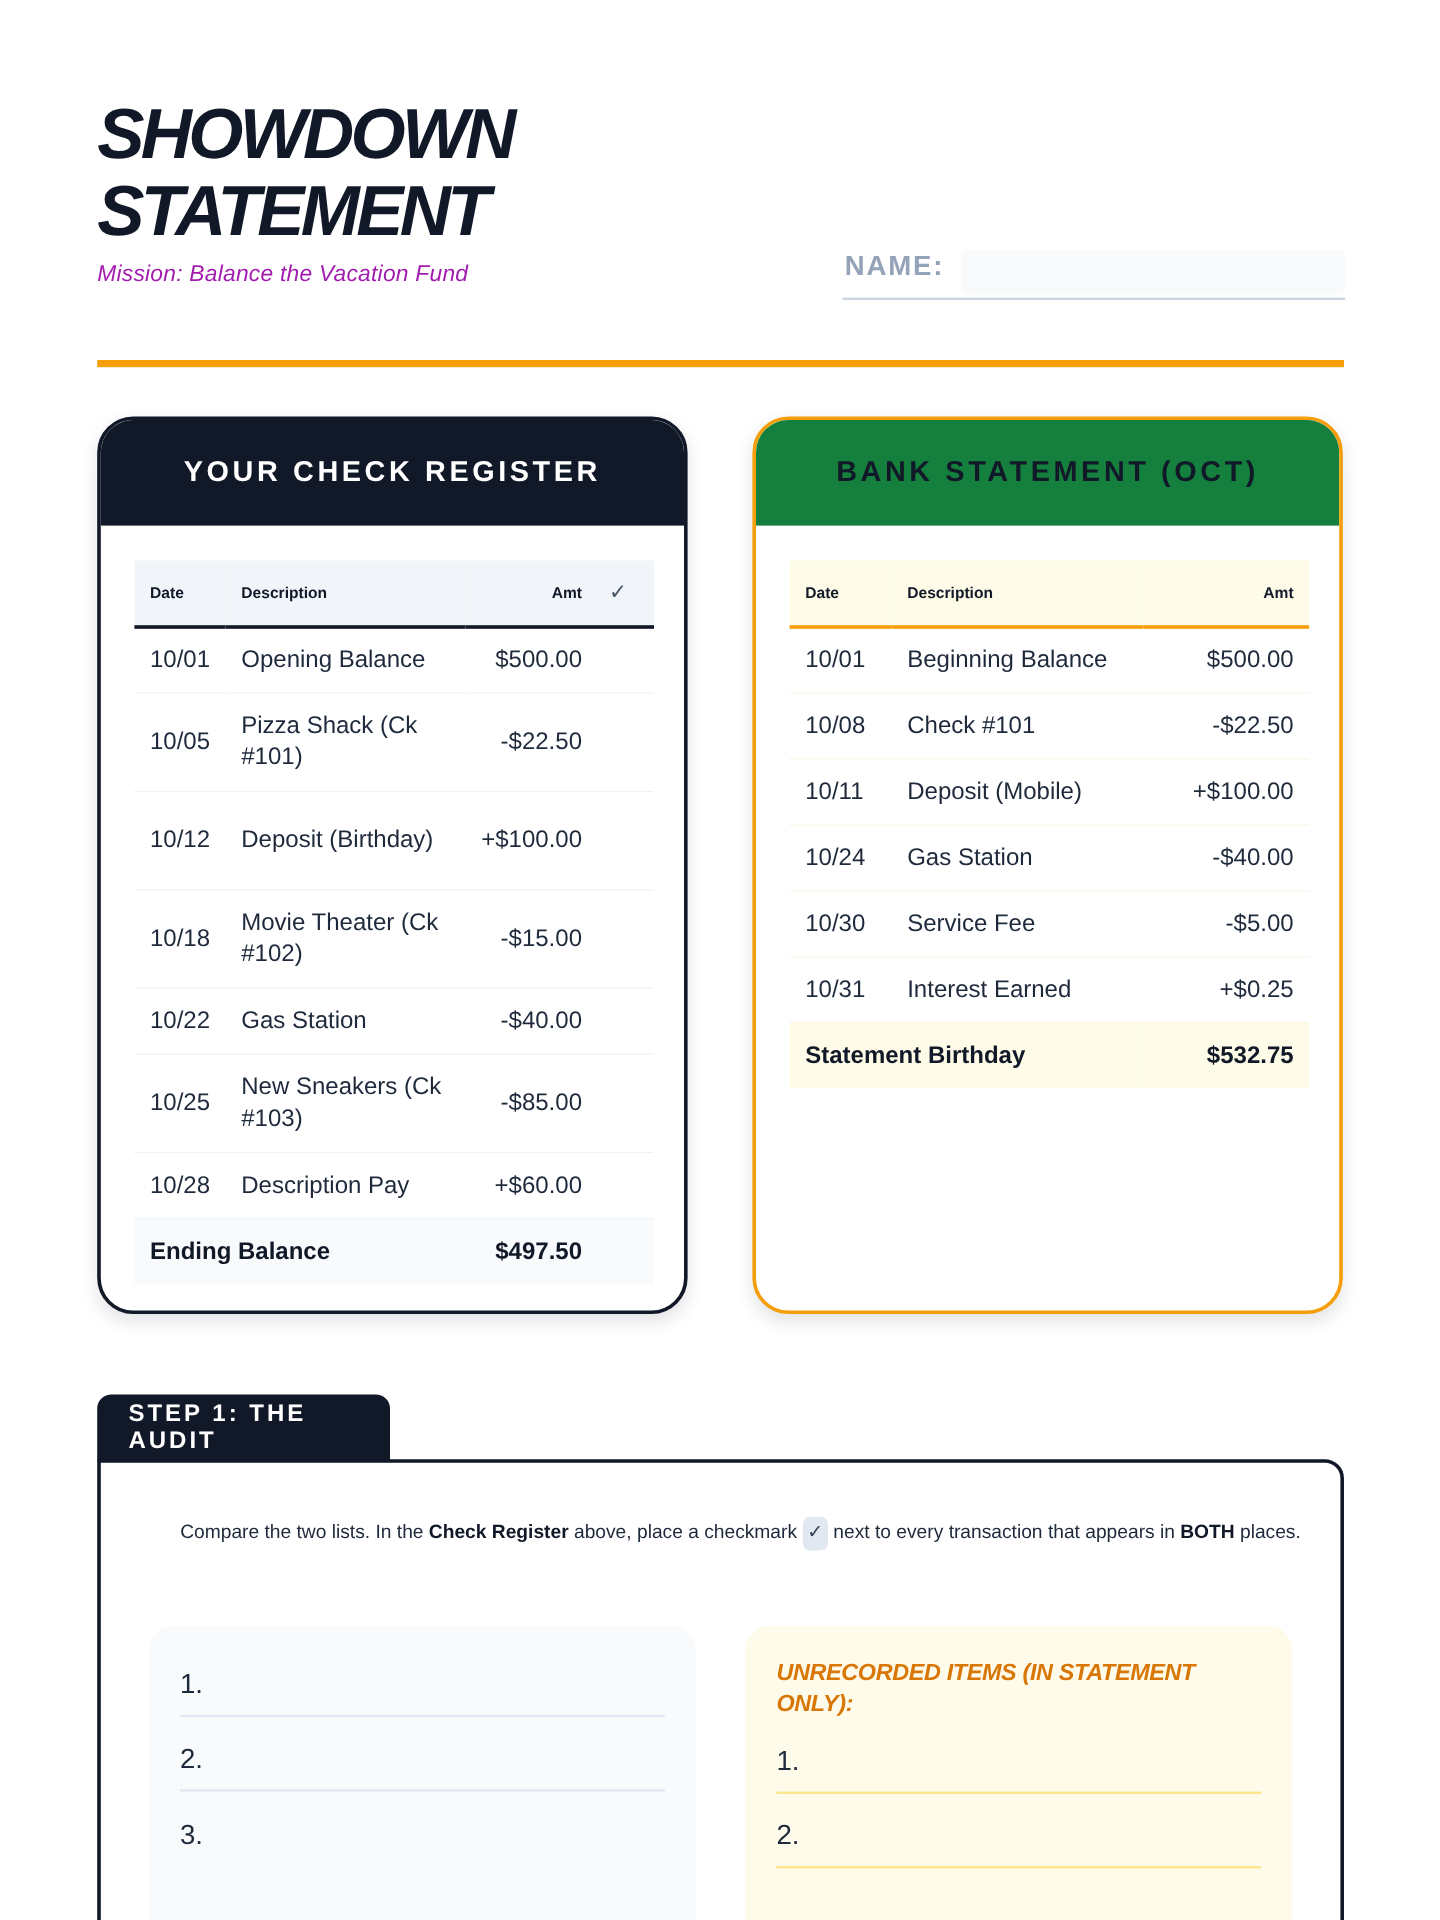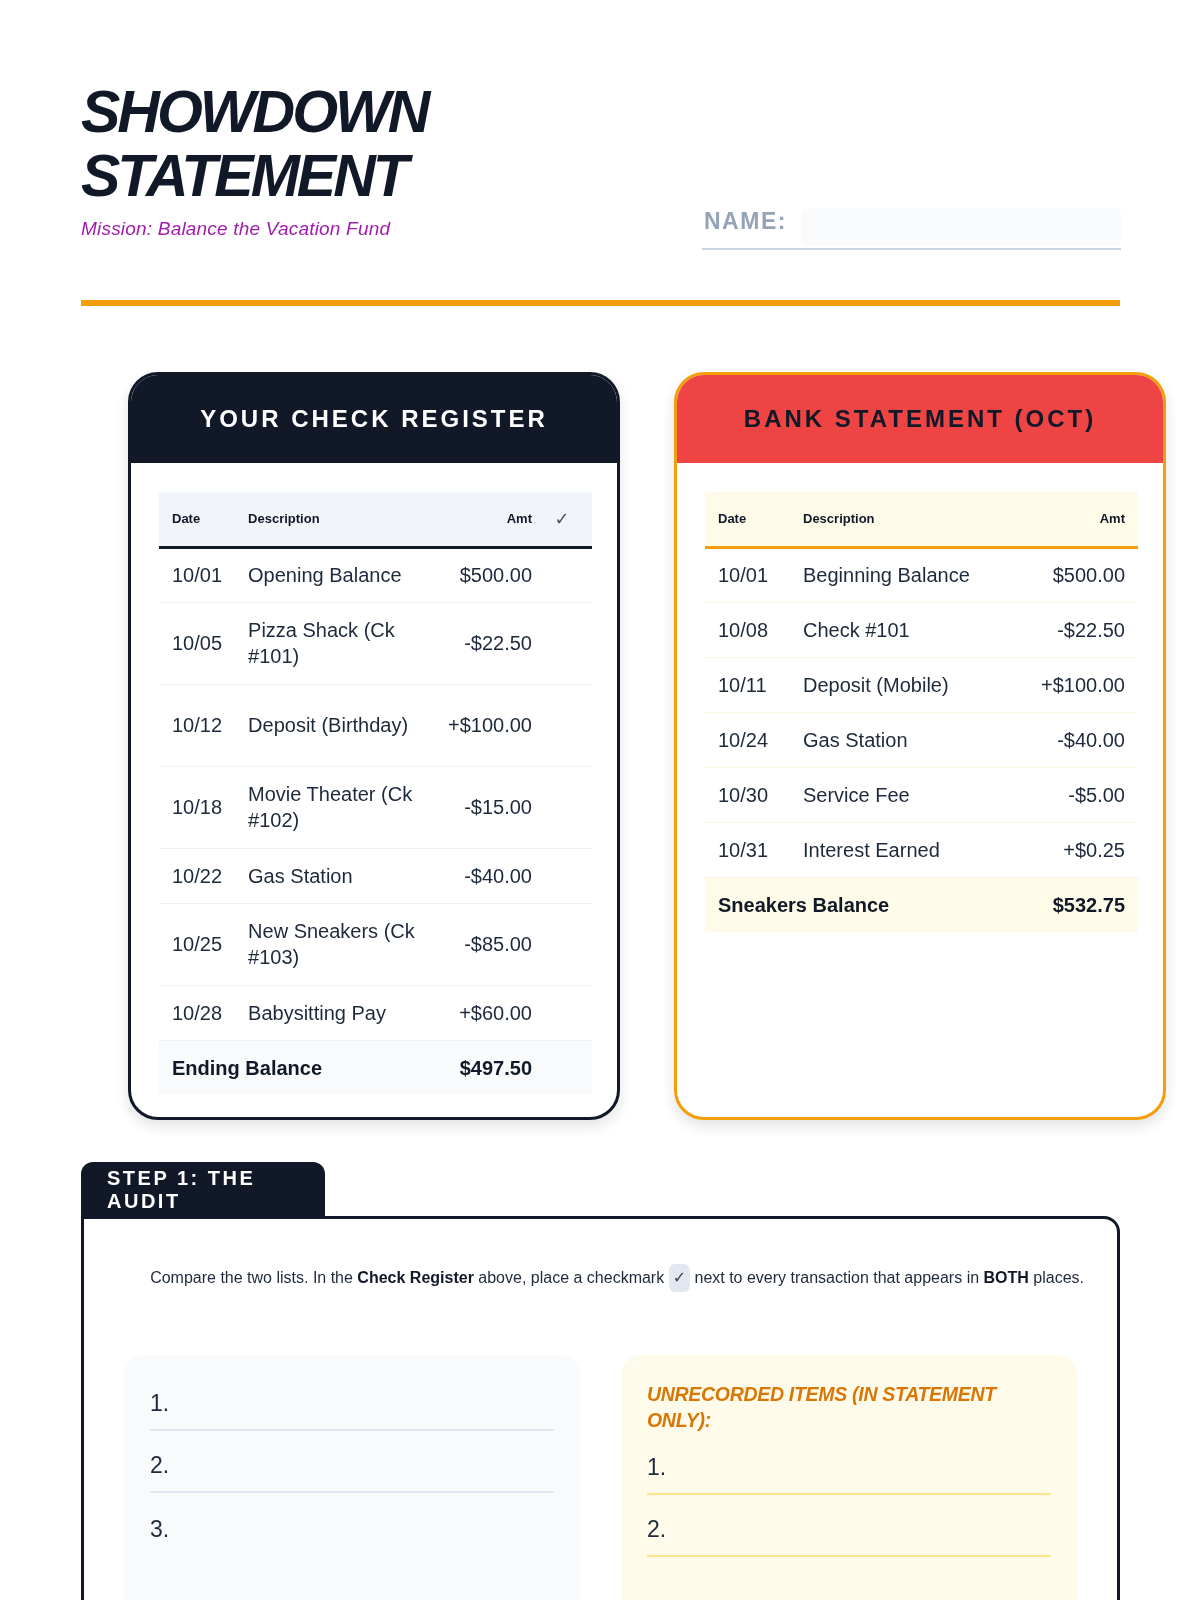--- a/index.html
+++ b/index.html
@@ -7,26 +7,26 @@
     body { font-family: "Liberation Sans", "DejaVu Sans", sans-serif; color: #0f172a; position: relative; }
 
     .header { position: absolute; left: 81px; top: 80px; width: 1039px; height: 226px; }
     .title { font-family: "Liberation Sans", sans-serif; font-weight: 700; font-style: italic; font-size: 59px; line-height: 64px; letter-spacing: -3px; color: #111827; }
     .subtitle { position: absolute; left: 0; top: 138px; font-style: italic; font-size: 19px; color: #a21caf; letter-spacing: 0.2px; }
     .name-wrap { position: absolute; left: 621px; top: 128px; width: 419px; height: 42px; border-bottom: 2px solid #cbd5e1; display: flex; align-items: flex-start; }
     .name-label { font-weight: 700; font-size: 23px; letter-spacing: 1.5px; color: #94a3b8; padding-left: 2px; }
     .name-input { margin-left: 14px; flex: 1; height: 38px; background: #f8fafc; border: none; border-radius: 6px; outline: none; font-size: 20px; padding: 0 10px; color: #0f172a; font-family: "Liberation Sans", sans-serif; }
     .divider { position: absolute; left: 0; top: 220px; width: 1039px; height: 6px; background: #f59e0b; }
 
-    .card { position: absolute; top: 372px; width: 492px; height: 748px; border-radius: 30px; background: #fff; overflow: hidden; box-shadow: 0 6px 14px rgba(15,23,42,0.12); margin-left: 47px; }
+    .card { position: absolute; top: 347px; width: 492px; height: 748px; border-radius: 30px; background: #fff; overflow: hidden; box-shadow: 0 6px 14px rgba(15,23,42,0.12); }
     .card.register { left: 81px; border: 3px solid #111827; }
     .card.bank { left: 627px; border: 3px solid #f59e0b; }
     .card-head { height: 88px; display: flex; align-items: center; justify-content: center; font-weight: 700; font-size: 24px; letter-spacing: 3px; }
     .register .card-head { background: #111827; color: #ffffff; }
-    .bank .card-head { background: #ef4444; color: #111827; }
+    .bank .card-head { background: #15803d; color: #111827; }
 
     table { border-collapse: collapse; position: absolute; top: 117px; left: 28px; width: 433px; font-size: 20px; }
     th { font-weight: 700; text-align: left; height: 55px; padding: 0 13px; font-size: 13px; color: #111827; }
     .register thead tr { background: #f1f5f9; border-bottom: 3px solid #111827; }
     .bank thead tr { background: #fefce8; border-bottom: 3px solid #f59e0b; }
     td { padding: 0 13px; color: #1e293b; vertical-align: middle; line-height: 26px; }
     .register tbody tr { border-bottom: 1px solid #eef2f7; }
     .bank tbody tr { border-bottom: 1px solid #fdf6e3; }
     .register tbody tr.tall { height: 82px; }
     .register tbody tr.short { height: 55px; }
@@ -119,21 +119,21 @@
         <td class="chk"></td>
       </tr>
       <tr class="tall">
         <td>10/25</td>
         <td class="desc">New Sneakers (Ck #103)</td>
         <td class="amt">-$85.00</td>
         <td class="chk"></td>
       </tr>
       <tr class="short">
         <td>10/28</td>
-        <td class="desc">Babysitting Pay</td>
+        <td class="desc">Description Pay</td>
         <td class="amt">+$60.00</td>
         <td class="chk"></td>
       </tr>
       <tr class="total">
         <td colspan="2">Ending Balance</td>
         <td class="amt">$497.50</td>
         <td class="chk"></td>
       </tr>
     </tbody>
   </table>
@@ -174,21 +174,21 @@
         <td>10/30</td>
         <td class="desc">Service Fee</td>
         <td class="amt">-$5.00</td>
       </tr>
       <tr>
         <td>10/31</td>
         <td class="desc">Interest Earned</td>
         <td class="amt">+$0.25</td>
       </tr>
       <tr class="total">
-        <td colspan="2">Sneakers Balance</td>
+        <td colspan="2">Statement Birthday</td>
         <td class="amt">$532.75</td>
       </tr>
     </tbody>
   </table>
 </div>
 
 <div class="step-tab">STEP 1: THE AUDIT</div>
 <div class="step-box">
   <p class="step-text"><span>Compare the two lists. In the </span><b>Check Register</b><span> above, place a checkmark </span><span class="check-chip">✓</span><span> next to every transaction that appears in </span><b>BOTH</b><span> places.</span></p>
 

